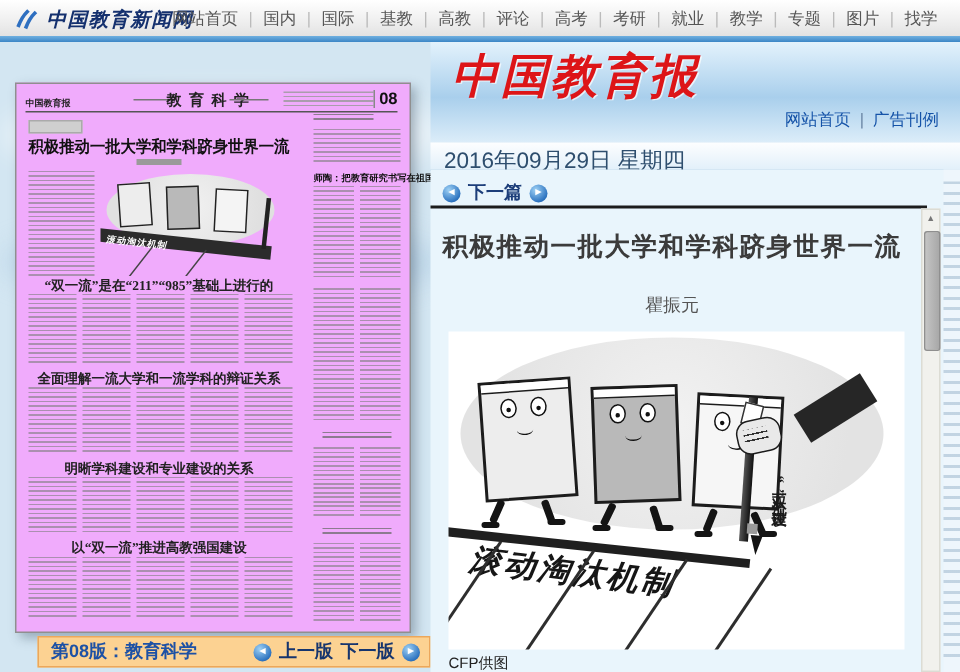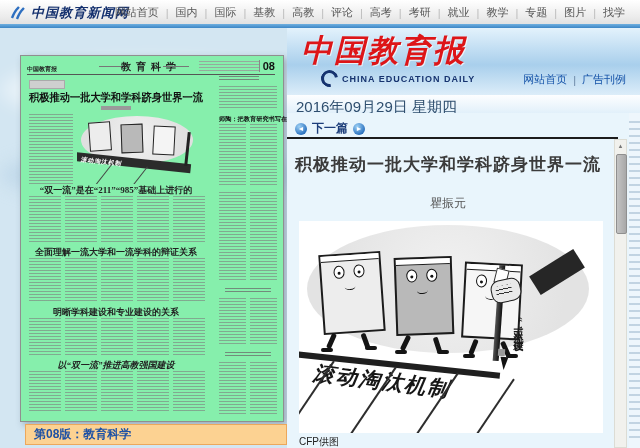--- a/index.html
+++ b/index.html
@@ -17,21 +17,21 @@
 
   .bluebar{position:absolute;left:0;top:24px;width:640px;height:4px;
     background:linear-gradient(#6fb0e0,#3c86c6);}
 
   
   .bgband{position:absolute;pointer-events:none;}
   .band1{left:0;top:60px;width:300px;height:60px;background:rgba(255,255,255,.5);filter:blur(9px);border-radius:50%;}
   .band2{left:0;top:150px;width:300px;height:50px;background:rgba(169,200,224,.45);filter:blur(9px);border-radius:50%;}
 
   
-  .paper{position:absolute;left:20px;top:55px;width:262px;height:365px;background:#86efac;
+  .paper{position:absolute;left:10px;top:55px;width:262px;height:365px;background:#f0abfc;
     border:1px solid #8f8f8f;box-shadow:3px 3px 7px rgba(40,60,80,.35);}
   .p-abs{position:absolute;}
   .p-header{left:6px;top:3px;width:248px;height:15px;border-bottom:1px solid #555;}
   .p-logo{position:absolute;left:0;top:3px;font-size:10px;font-weight:bold;color:#222;
     font-family:"Liberation Serif",serif;white-space:nowrap;transform:scale(.6);transform-origin:left center;}
   .p-sec{position:absolute;left:50%;top:1px;transform:translateX(-50%);font-size:10px;font-weight:bold;
     letter-spacing:5px;color:#222;font-family:"Liberation Serif",serif;white-space:nowrap;}
   .p-secline{position:absolute;left:72px;top:7px;width:26px;border-top:1px solid #777;}
   .p-secline2{position:absolute;right:86px;top:7px;width:26px;border-top:1px solid #777;}
   .p-meta{position:absolute;right:16px;top:2px;width:60px;height:10px;
@@ -234,47 +234,49 @@
     <div class="p-abs txt" style="left:116px;top:202px;width:32px;height:45px;"></div>
     <div class="p-abs txt" style="left:152px;top:202px;width:32px;height:45px;"></div>
 
     <div class="p-abs p-subhead" style="left:4px;top:250px;width:182px;">明晰学科建设和专业建设的关系</div>
     <div class="p-abs txt" style="left:8px;top:262px;width:32px;height:38px;"></div>
     <div class="p-abs txt" style="left:44px;top:262px;width:32px;height:38px;"></div>
     <div class="p-abs txt" style="left:80px;top:262px;width:32px;height:38px;"></div>
     <div class="p-abs txt" style="left:116px;top:262px;width:32px;height:38px;"></div>
     <div class="p-abs txt" style="left:152px;top:262px;width:32px;height:38px;"></div>
 
-    <div class="p-abs p-subhead" style="left:4px;top:303px;width:182px;font-style:italic;">以“双一流”推进高教强国建设</div>
+    <div class="p-abs p-subhead" style="left:4px;top:303px;width:182px;">以“双一流”推进高教强国建设</div>
     <div class="p-abs txt" style="left:8px;top:315px;width:32px;height:42px;"></div>
     <div class="p-abs txt" style="left:44px;top:315px;width:32px;height:42px;"></div>
     <div class="p-abs txt" style="left:80px;top:315px;width:32px;height:42px;"></div>
     <div class="p-abs txt" style="left:116px;top:315px;width:32px;height:42px;"></div>
     <div class="p-abs txt" style="left:152px;top:315px;width:32px;height:42px;"></div>
 
     <div class="p-abs txt" style="left:198px;top:136px;width:27px;height:90px;"></div>
     <div class="p-abs txt" style="left:229px;top:136px;width:27px;height:90px;"></div>
     <div class="p-abs txtd" style="left:204px;top:232px;width:46px;height:5px;"></div>
     <div class="p-abs txt" style="left:198px;top:242px;width:27px;height:48px;"></div>
     <div class="p-abs txt" style="left:229px;top:242px;width:27px;height:48px;"></div>
     <div class="p-abs txtd" style="left:204px;top:296px;width:46px;height:5px;"></div>
     <div class="p-abs txt" style="left:198px;top:306px;width:27px;height:52px;"></div>
     <div class="p-abs txt" style="left:229px;top:306px;width:27px;height:52px;"></div>
   </div>
 
   <div class="footerbar">
     <span class="fb-label">第08版：教育科学</span>
+    <span class="fb-right">
+      <span class="globe">◄</span>
+      <span class="fb-nav">上一版</span>
+      <span class="fb-nav">下一版</span>
+      <span class="globe">►</span>
+    </span>
   </div>
 
   <div class="banner">
     <div class="brand-red">中国教育报</div>
-    <div class="brand-en">
-      <span class="c-swoosh"></span>
-      <span class="brand-en-text">CHINA EDUCATION DAILY</span>
-    </div>
     <div class="head-links">
       <span class="lnk">网站首页</span>
       <span class="sep">|</span>
       <span class="lnk">广告刊例</span>
     </div>
   </div>
 
   <div class="datebar">
     <span class="date-text">2016年09月29日 星期四</span>
   </div>

